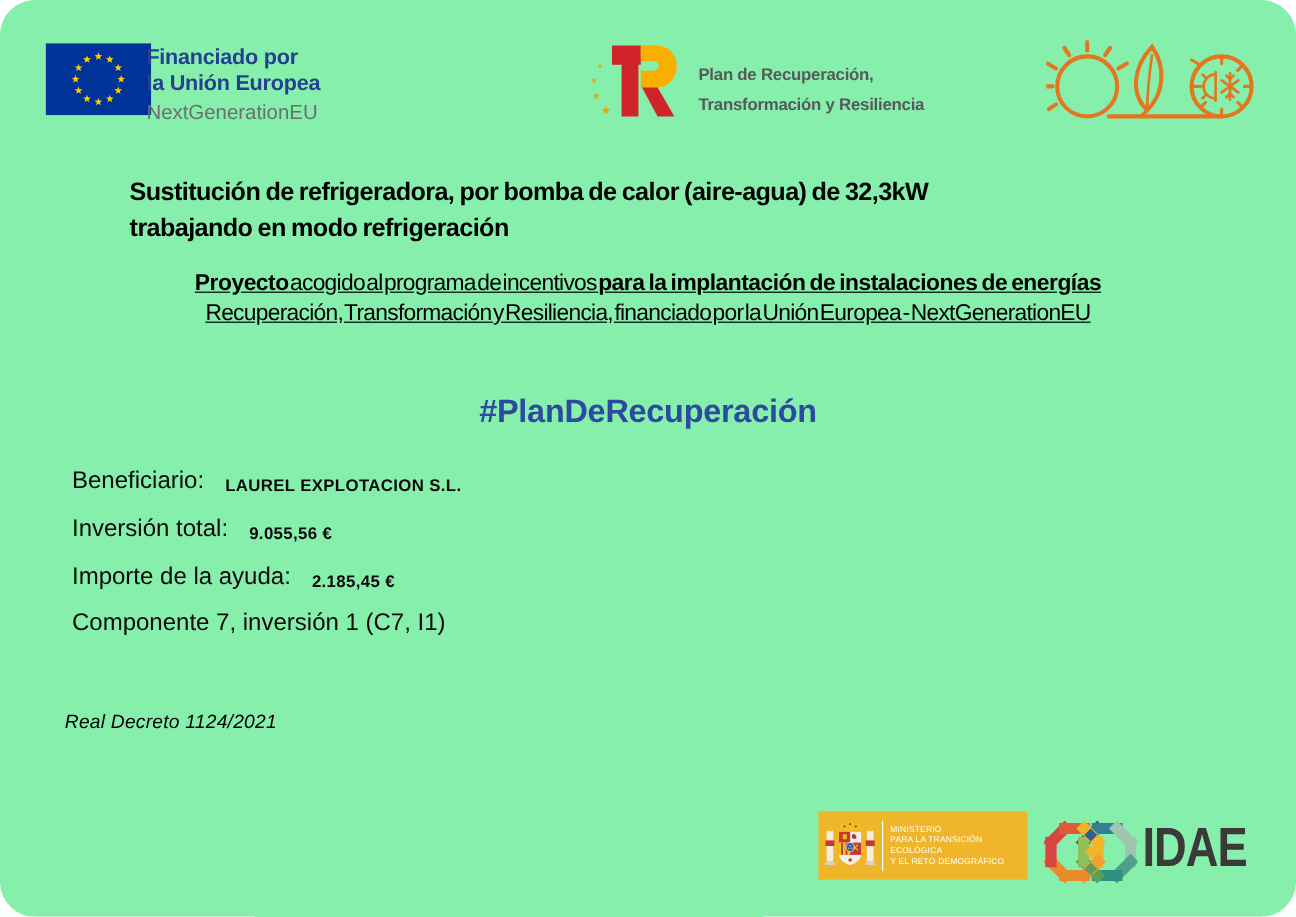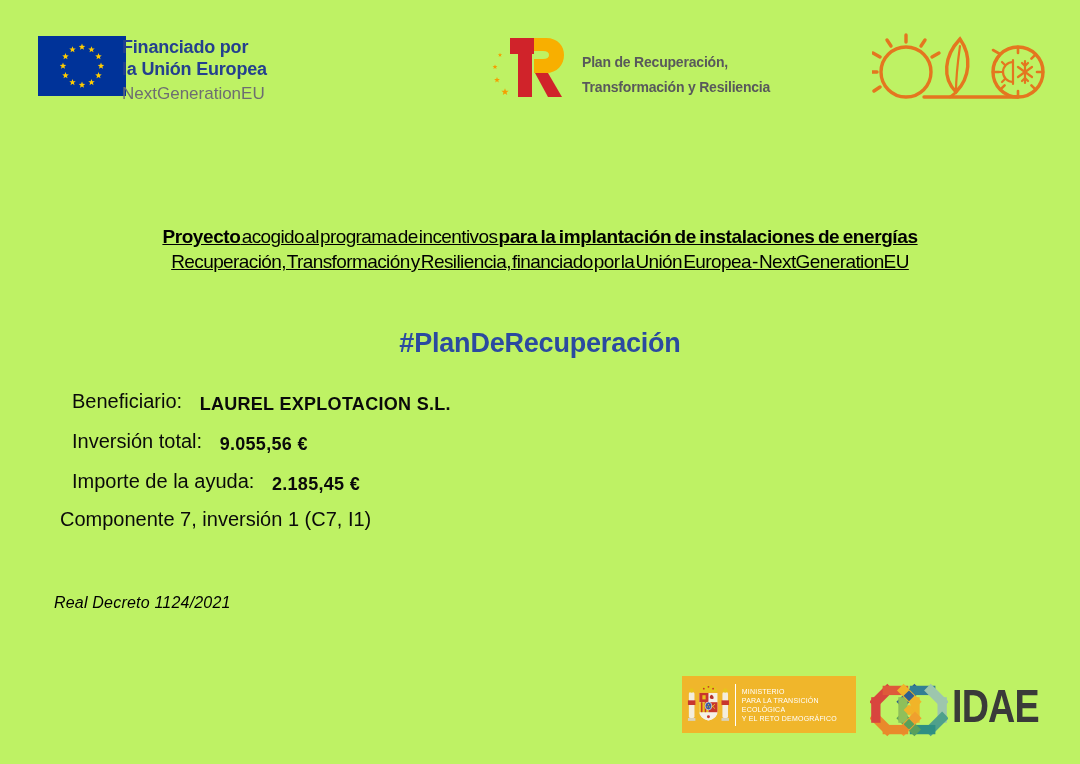--- a/index.html
+++ b/index.html
@@ -1,17 +1,17 @@
 <!DOCTYPE html>
 <html><head>
 <meta charset="utf-8">
 <style>
   html,body{margin:0;padding:0;background:#fff;}
-  .page{position:relative;width:1080px;height:764px;background:#bef264;overflow:hidden;
-        font-family:"Liberation Sans",sans-serif;color:#000;}
+  .page{position:relative;width:1080px;height:764px;background:#86efac;overflow:hidden;
+        font-family:"Liberation Sans",sans-serif;color:#000;border-radius:29px;}
   .abs{position:absolute;}
 
   
   .eu-text{left:122px;top:36px;}
   .eu-title{font-size:18px;font-weight:bold;color:#24408E;line-height:22px;letter-spacing:-0.2px;}
   .eu-sub{font-size:17px;color:#6D6E71;line-height:19px;margin-top:4px;}
   .prtr-text{left:582px;top:50px;font-size:14px;font-weight:bold;color:#58595B;line-height:25px;letter-spacing:-0.2px;}
 
   
   .main-title{left:108px;top:146px;width:880px;font-size:21px;font-weight:bold;
@@ -19,22 +19,22 @@
 
   
   .project-par{left:90px;top:224px;width:900px;text-align:center;font-size:19px;line-height:25px;text-decoration:underline;}
   .p-bold{font-weight:bold;letter-spacing:-0.4px;word-spacing:-1.5px;}
   .p-reg{font-weight:normal;letter-spacing:-0.6px;word-spacing:-3.5px;}
 
   .hashtag{left:90px;top:328px;width:900px;text-align:center;font-size:27px;font-weight:bold;color:#2B4AA0;letter-spacing:-0.2px;}
 
   
   .detail-row{left:60px;font-size:20px;color:#0a0a0a;white-space:nowrap;}
-  .detail-label{font-weight:normal;margin-left:12px;}
-  .detail-value{font-weight:bold;font-size:18px;margin-left:12px;position:relative;top:2px;letter-spacing:0.3px;}
+  .detail-label{font-weight:normal;}
+  .detail-value{font-weight:bold;font-size:14px;margin-left:12px;position:relative;top:2px;letter-spacing:0.3px;}
   .componente{font-weight:normal;}
 
   .real-decreto{left:54px;top:594px;font-size:16px;font-style:italic;letter-spacing:0.2px;}
 
   
   .ministerio-box{left:682px;top:676px;width:174px;height:57px;background:#F0B62B;display:flex;align-items:center;}
   .ministerio-sep{width:1px;height:42px;background:#ffffff;margin-left:5px;}
   .ministerio-text{color:#ffffff;font-size:7px;line-height:9px;letter-spacing:0.2px;padding-left:6px;font-weight:400;}
   .idae-text{left:952px;top:676px;height:62px;line-height:60px;font-size:46px;font-weight:bold;color:#3A3A39;
              transform:scaleX(0.82);transform-origin:left center;letter-spacing:-1px;}
@@ -128,20 +128,24 @@
       <g stroke-width="2.2">
         <line x1="153" y1="31" x2="153" y2="53"></line>
         <line x1="146" y1="37" x2="160" y2="47"></line>
         <line x1="146" y1="47" x2="160" y2="37"></line>
         <path d="M150,33 L153,36 L156,33"></path>
         <path d="M150,51 L153,48 L156,51"></path>
       </g>
     </g>
   </svg>
 
+  <div class="abs main-title">
+    <div>Sustitución de refrigeradora, por bomba de calor (aire-agua) de 32,3kW</div>
+    <div>trabajando en modo refrigeración</div>
+  </div>
 
   <div class="abs project-par">
     <div><span class="p-bold">Proyecto</span><span class="p-reg"> acogido al programa de incentivos </span><span class="p-bold">para la implantación de instalaciones de energías</span></div>
     <div><span class="p-reg">Recuperación, Transformación y Resiliencia, financiado por la Unión Europea - NextGenerationEU</span></div>
   </div>
 
   <div class="abs hashtag">#PlanDeRecuperación</div>
 
   <div class="abs detail-row" style="top:390px">
     <span class="detail-label">Beneficiario:</span>

